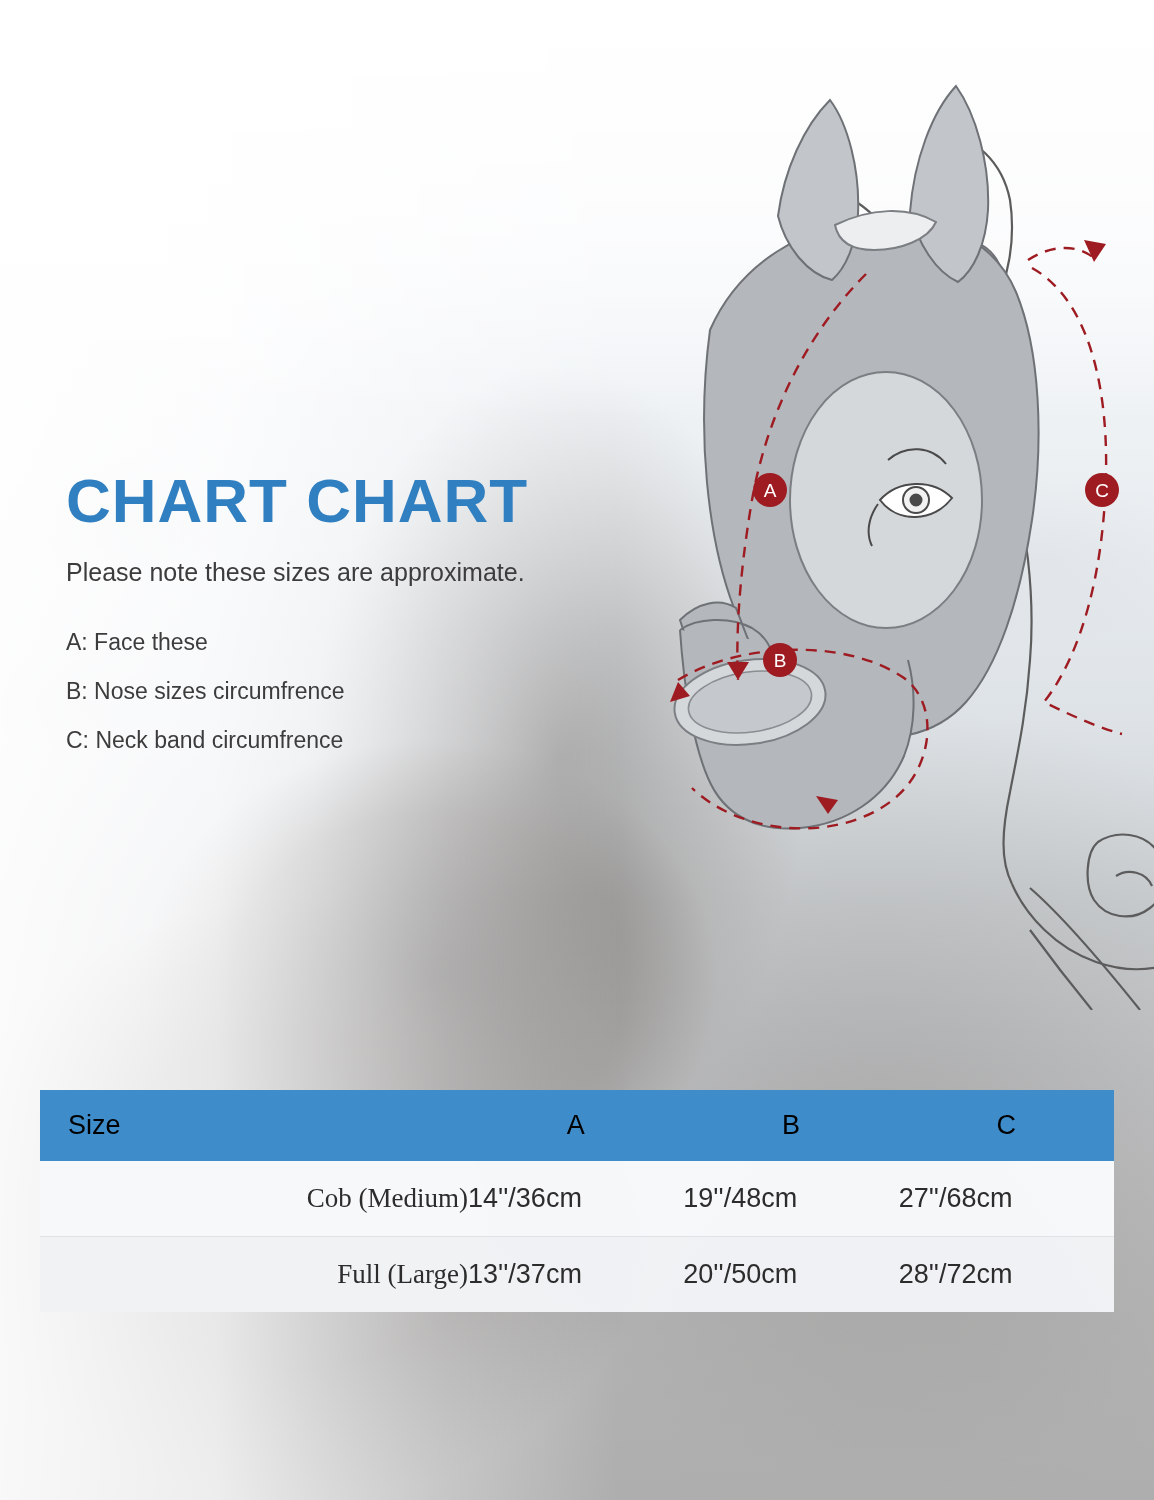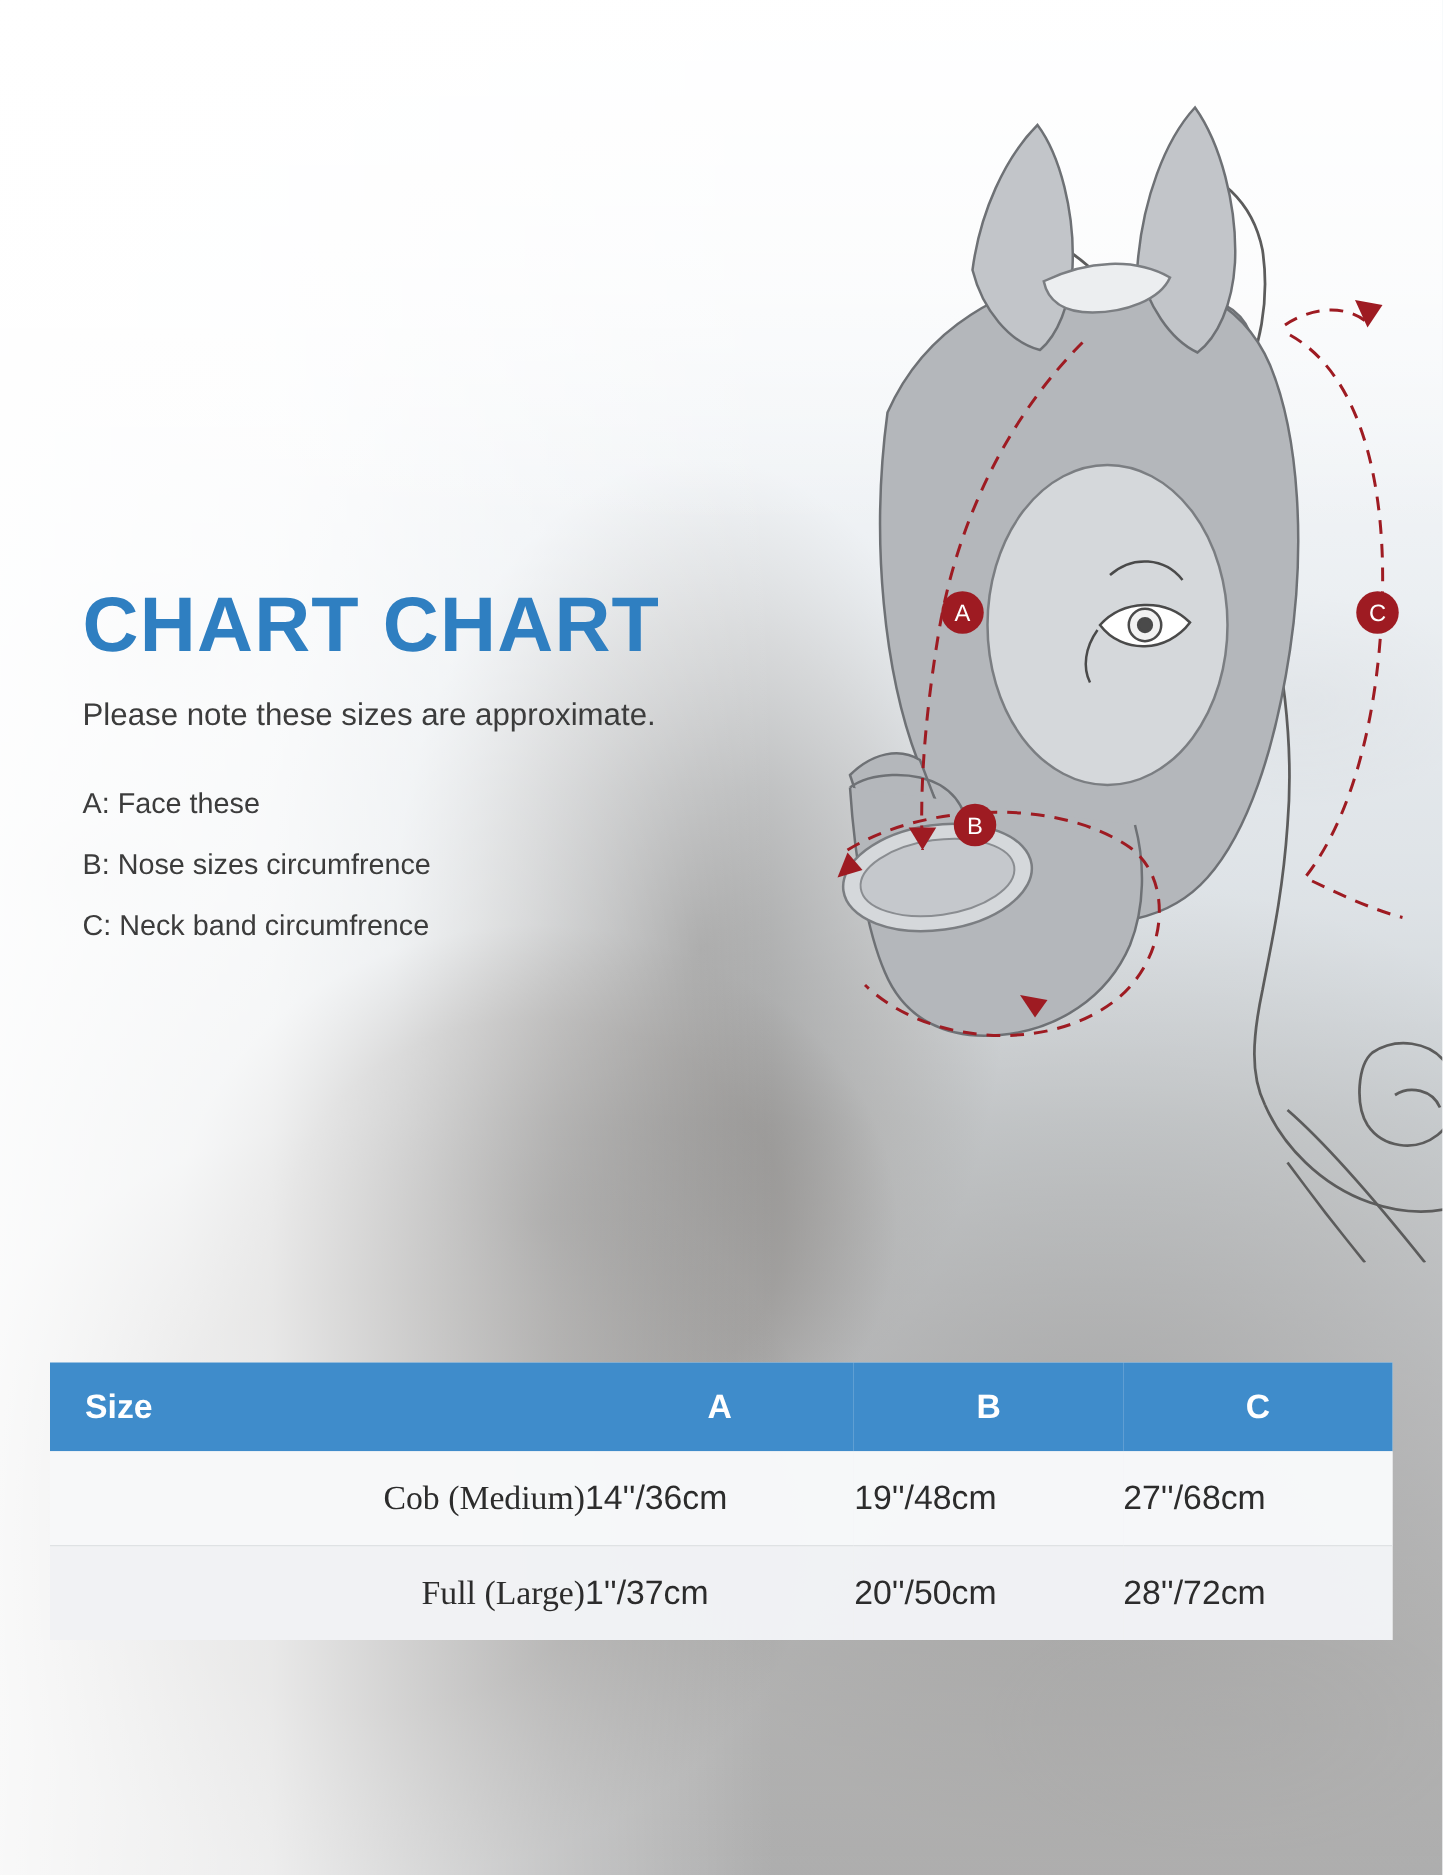--- a/index.html
+++ b/index.html
@@ -101,22 +101,22 @@
   .size-table {
     position: absolute;
     left: 40px;
     top: 1090px;
     width: 1074px;
     border-collapse: collapse;
     background: rgba(248,249,250,0.93);
   }
   .size-table thead th {
     background: #3f8ccb;
-    color: #ffffff;
-    font-weight: bold;
+    color: #000000;
+    font-weight: normal;
     font-size: 27px;
     padding: 20px 0;
     text-align: center;
   }
   .size-table thead th.col-size {
     text-align: left;
     padding-left: 28px;
     width: 400px;
   }
   .size-table tbody td {
@@ -257,20 +257,20 @@
     </thead>
     <tbody>
       <tr>
         <td class="col-size">Cob (Medium)</td>
         <td>14''/36cm</td>
         <td>19''/48cm</td>
         <td>27''/68cm</td>
       </tr>
       <tr>
         <td class="col-size">Full (Large)</td>
-        <td>1''/37cm</td>
+        <td>13''/37cm</td>
         <td>20''/50cm</td>
         <td>28''/72cm</td>
       </tr>
     </tbody>
   </table>
 
 </div>
 
 </body></html>

